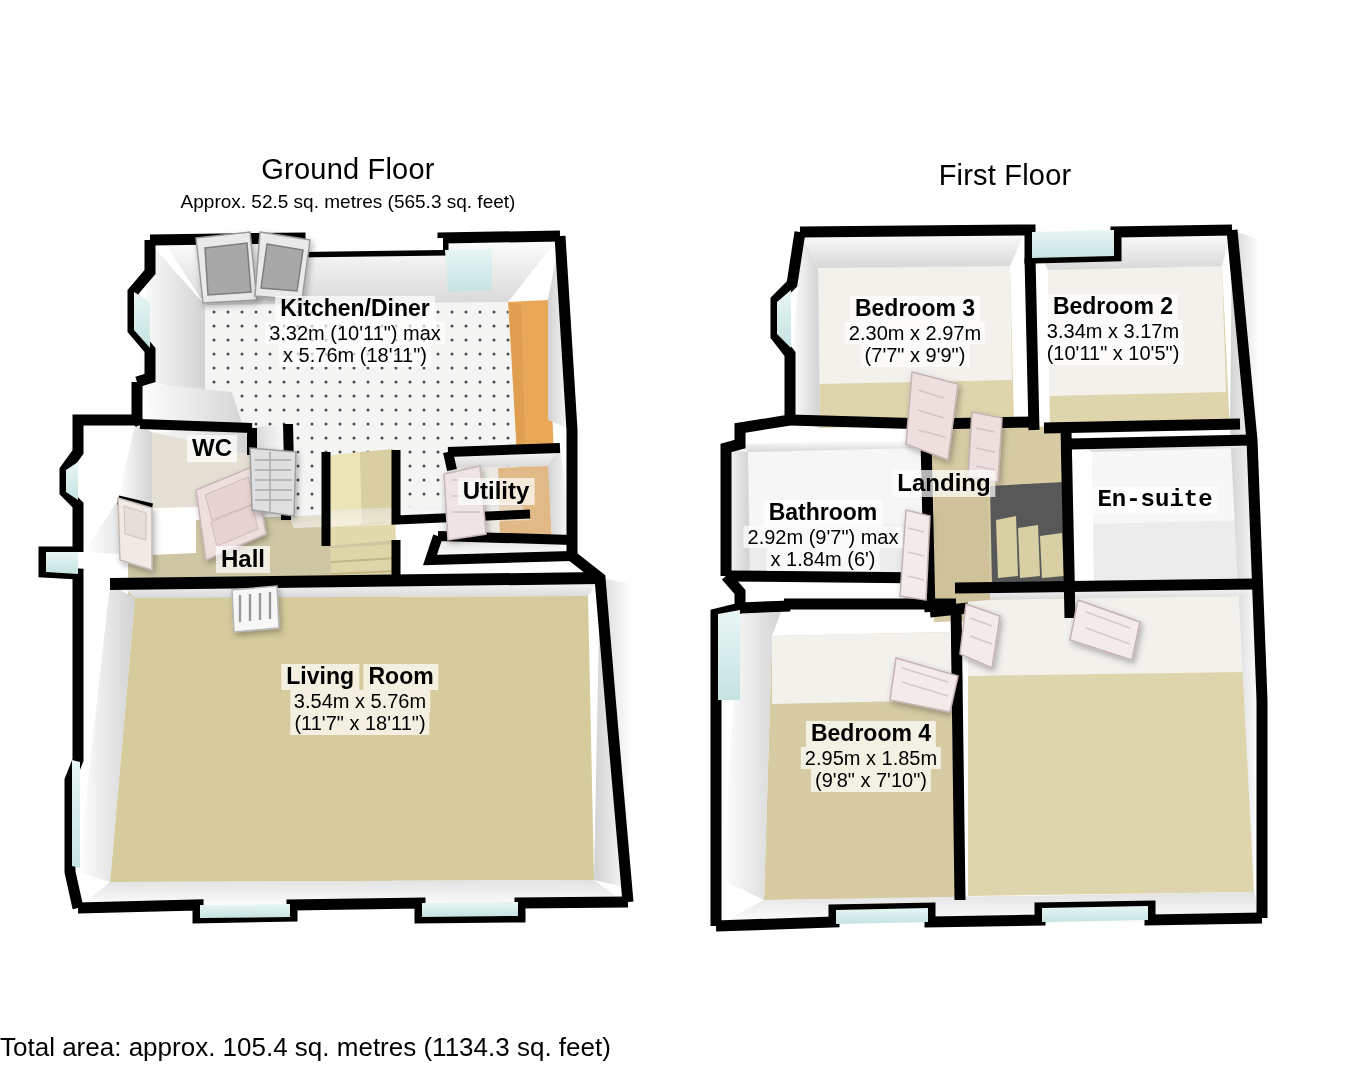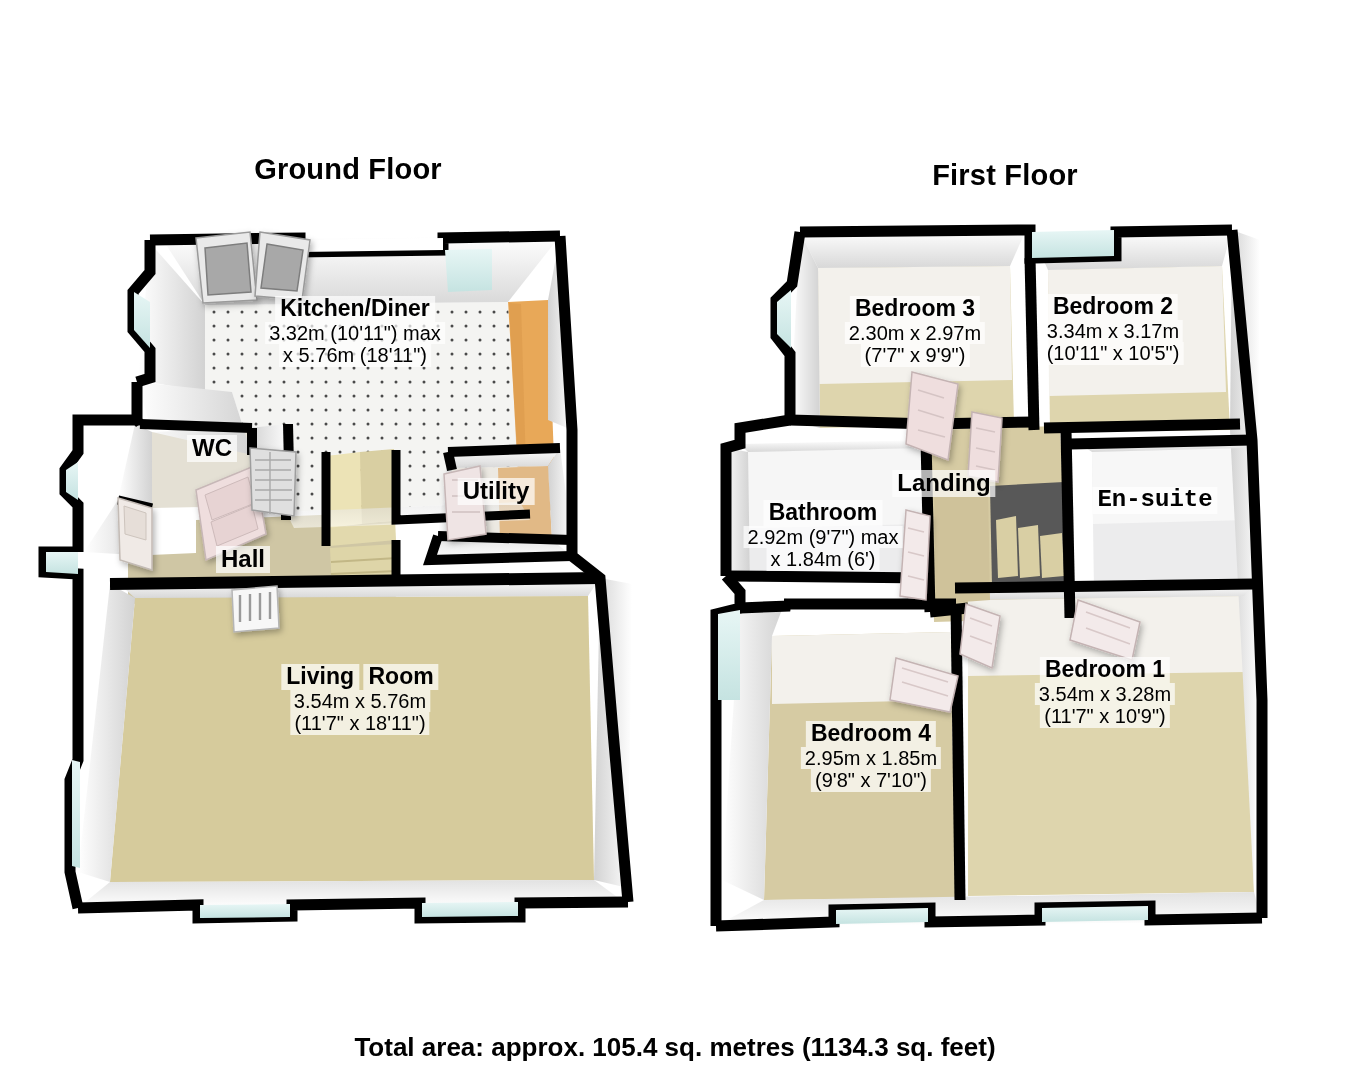--- a/index.html
+++ b/index.html
@@ -23,45 +23,44 @@
   }
 
   
   .floor-heading {
     position: absolute;
     text-align: center;
     width: 520px;
   }
   .floor-heading .title {
     font-size: 29px;
-    font-weight: bold;
+    font-weight: normal;
     letter-spacing: 0.2px;
     line-height: 1.1;
     white-space: nowrap;
   }
   .floor-heading .subtitle {
     font-size: 19px;
     font-weight: normal;
     line-height: 1.2;
     margin-top: 5px;
     white-space: nowrap;
   }
   #gf-heading { left: 88px;  top: 154px; }
   #ff-heading { left: 745px; top: 160px; }
 
   
   #total-area {
     position: absolute;
     left: 0;
     right: 0;
     top: 1032px;
-    text-align: center;
+    text-align: left;
     font-size: 26px;
     white-space: nowrap;
-    font-weight: bold;
   }
 
   
   .stage {
     position: absolute;
     top: 0;
     left: 0;
     width: 1350px;
     height: 1080px;
     pointer-events: none;
@@ -420,20 +419,21 @@
 
       <g filter="url(#softShadow)">
         <polygon points="966,604 1000,616 992,668 960,654" fill="#f3eaea" stroke="#c4b3b3" stroke-width="1.5"></polygon>
         <path d="M970,618 L992,626 M970,636 L992,644" stroke="#d8c8c8" stroke-width="1.6"></path>
       </g>
     </g>
   </svg>
 
   <div class="floor-heading" id="gf-heading">
     <div class="title">Ground Floor</div>
+    <div class="subtitle">Approx. 52.5 sq. metres (565.3 sq. feet)</div>
   </div>
 
   <div class="floor-heading" id="ff-heading">
     <div class="title">First Floor</div>
   </div>
 
   <div class="room-label" style="left:355px; top:296px;">
     <div class="rl-name">Kitchen/Diner</div>
     <div class="rl-dim"><span>3.32m (10'11") max</span></div>
     <div class="rl-dim"><span>x 5.76m (18'11")</span></div>
@@ -477,25 +477,20 @@
   </div>
 
   <div class="room-label solo" style="left:944px; top:470px;">
     <div class="rl-name">Landing</div>
   </div>
 
   <div class="room-label solo" style="left:1155px; top:487px;font-family:Liberation Mono, monospace;">
     <div class="rl-name">En-suite</div>
   </div>
 
-  <div class="room-label" style="left:1105px; top:657px;">
-    <div class="rl-name">Bedroom 1</div>
-    <div class="rl-dim"><span>3.54m x 3.28m</span></div>
-    <div class="rl-dim"><span>(11'7" x 10'9")</span></div>
-  </div>
 
   <div class="room-label" style="left:871px; top:721px;">
     <div class="rl-name">Bedroom 4</div>
     <div class="rl-dim"><span>2.95m x 1.85m</span></div>
     <div class="rl-dim"><span>(9'8" x 7'10")</span></div>
   </div>
 
   <div id="total-area">Total area: approx. 105.4 sq. metres (1134.3 sq. feet)</div>
 
 </div>

